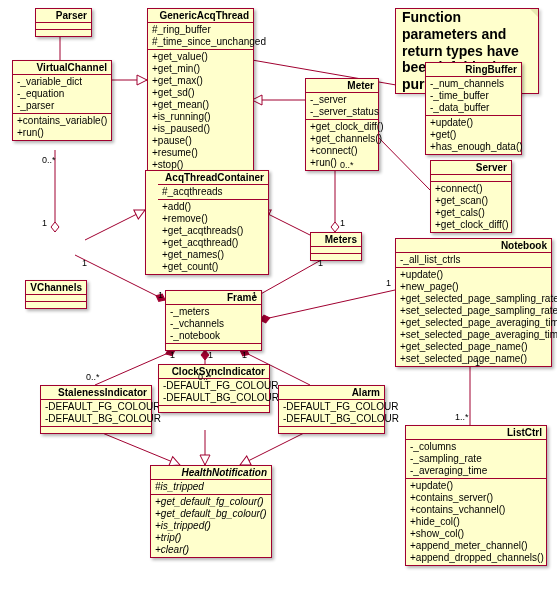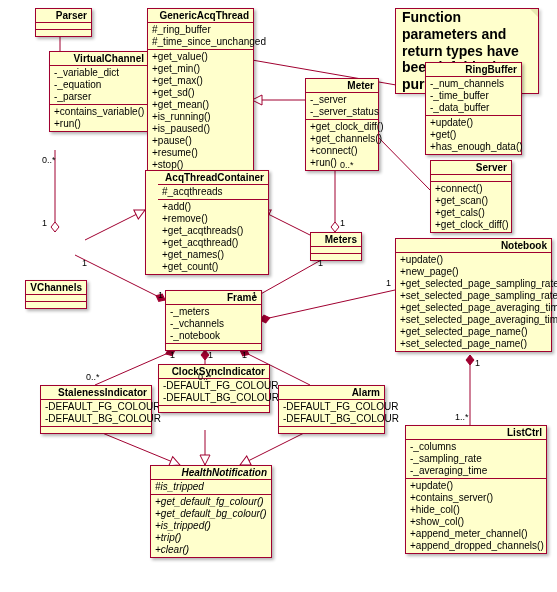--- a/index.html
+++ b/index.html
@@ -76,21 +76,21 @@
 <div class="note" style="left:395px;top:8px;width:130px;">
   <span>Function parameters and return types have been left blank purposely.</span>
 </div>
 
 <div class="uml" style="left:35px;top:8px;width:55px;">
   <div class="title">Parser</div>
   <div class="comp" style="height:4px;"></div>
       <div class="comp" style="height:4px;"></div>
 </div>
 
-<div class="uml" style="left:12px;top:51px;width:98px;margin-left:37px;">
+<div class="uml" style="left:12px;top:60px;width:98px;">
   <div class="title">VirtualChannel</div>
   <div class="comp">
         <div class="row">-_variable_dict</div>
         <div class="row">-_equation</div>
         <div class="row">-_parser</div>
       </div>
   <div class="comp">
         <div class="row">+contains_variable()</div>
         <div class="row">+run()</div>
       </div>
@@ -188,20 +188,23 @@
 
 <div class="uml" style="left:310px;top:232px;width:50px;">
   <div class="title">Meters</div>
   <div class="comp" style="height:4px;"></div>
       <div class="comp" style="height:4px;"></div>
 </div>
 
 <div class="uml" style="left:395px;top:238px;width:155px;">
   <div class="title">Notebook</div>
   <div class="comp">
+        <div class="row">-_all_list_ctrls</div>
+      </div>
+  <div class="comp">
         <div class="row">+update()</div>
         <div class="row">+new_page()</div>
         <div class="row">+get_selected_page_sampling_rate()</div>
         <div class="row">+set_selected_page_sampling_rate()</div>
         <div class="row">+get_selected_page_averaging_time()</div>
         <div class="row">+set_selected_page_averaging_time()</div>
         <div class="row">+get_selected_page_name()</div>
         <div class="row">+set_selected_page_name()</div>
       </div>
 </div>
@@ -250,20 +253,21 @@
 <div class="uml" style="left:405px;top:425px;width:140px;">
   <div class="title">ListCtrl</div>
   <div class="comp">
         <div class="row">-_columns</div>
         <div class="row">-_sampling_rate</div>
         <div class="row">-_averaging_time</div>
       </div>
   <div class="comp">
         <div class="row">+update()</div>
         <div class="row">+contains_server()</div>
+        <div class="row">+contains_vchannel()</div>
         <div class="row">+hide_col()</div>
         <div class="row">+show_col()</div>
         <div class="row">+append_meter_channel()</div>
         <div class="row">+append_dropped_channels()</div>
       </div>
 </div>
 
 <span class="mult" style="left:42px;top:155px;">0..*</span>
 <span class="mult" style="left:42px;top:218px;">1</span>
 <span class="mult" style="left:340px;top:160px;">0..*</span>

